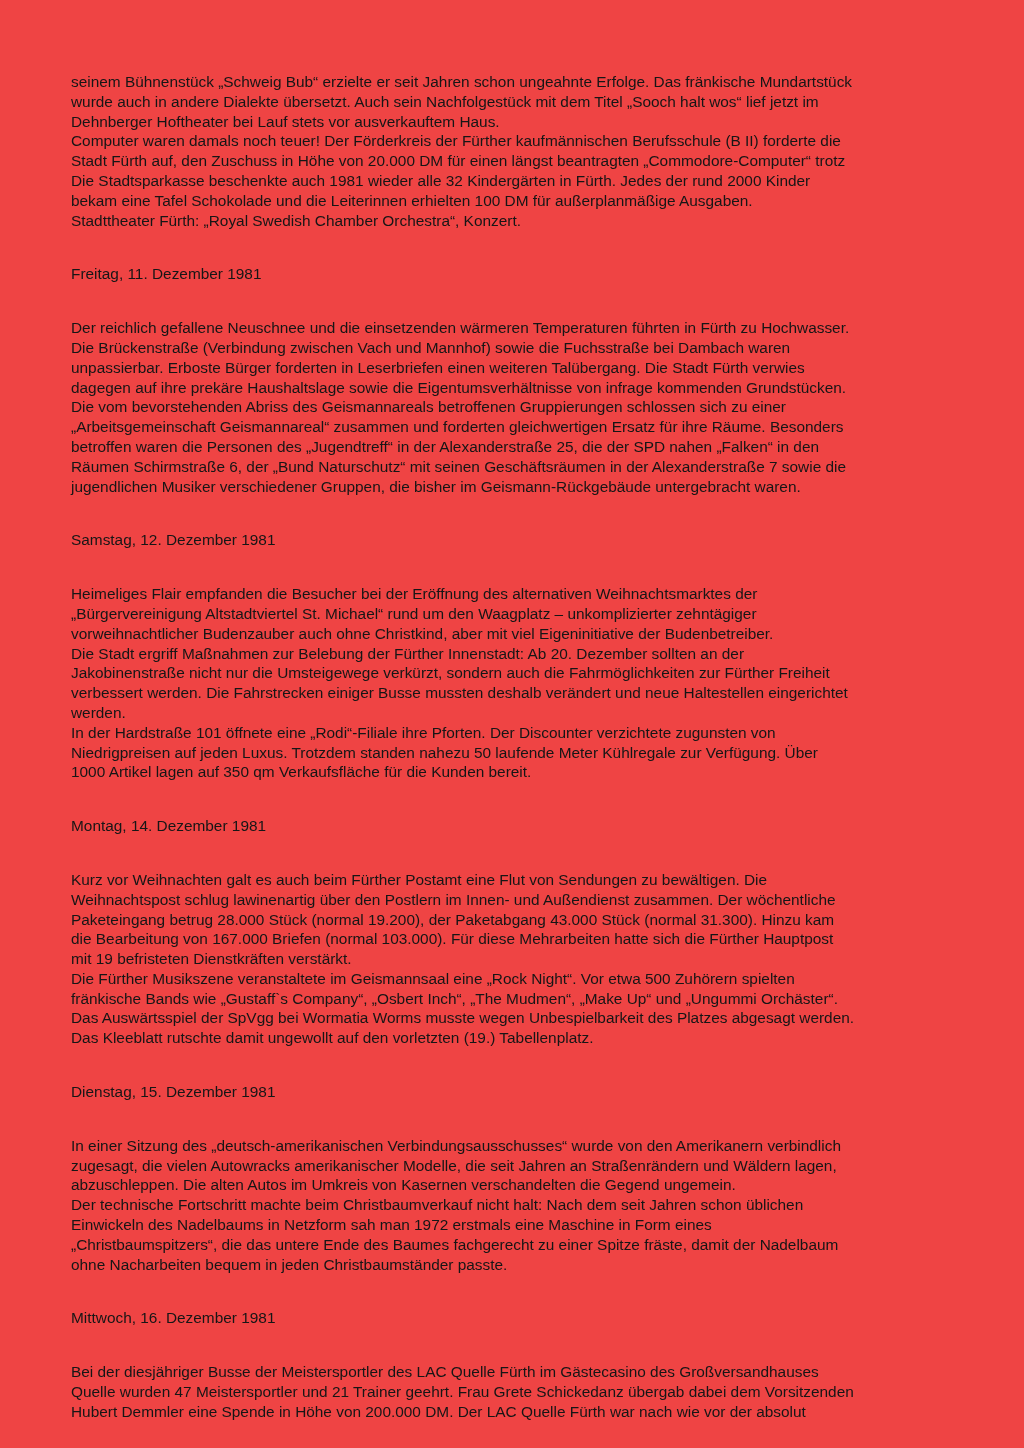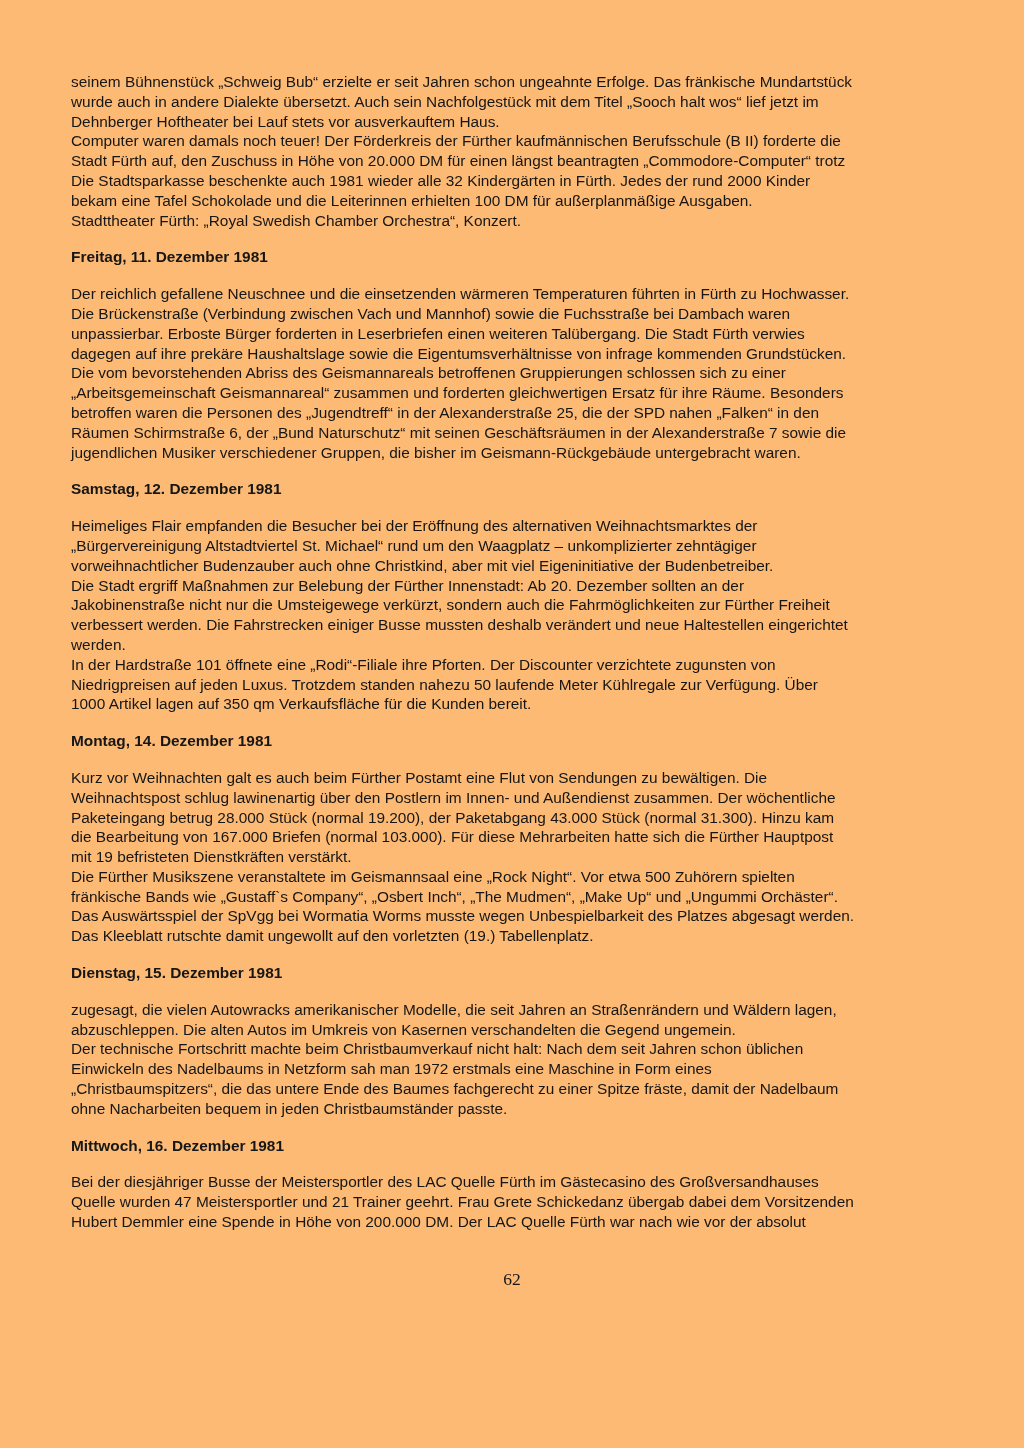--- a/index.html
+++ b/index.html
@@ -4,40 +4,40 @@
 <style>
   html, body {
     margin: 0;
     padding: 0;
     background: #ffffff;
   }
   .page {
     position: relative;
     width: 1024px;
     height: 1448px;
-    background: #fdba74;
+    background: #ef4444;
     overflow: hidden;
   }
   .doc {
     padding: 72px 60px 0 71px;
     font-family: "Liberation Sans", sans-serif;
     font-size: 15.4px;
     line-height: 19.8px;
     color: #161616;
   }
   .doc-section {
     margin: 0;
   }
   .heading {
     font-family: "Liberation Sans", sans-serif;
     font-size: 15.4px;
-    font-weight: bold;
+    font-weight: normal;
     line-height: 19.8px;
     height: 19.8px;
-    margin: 17px 0;
+    margin: 34px 0;
     white-space: pre;
   }
   .line {
     margin: 0;
     height: 19.8px;
     white-space: pre;
   }
   .page-number {
     margin-top: 37px;
     text-align: center;
@@ -94,20 +94,21 @@
         <p class="line">Paketeingang betrug 28.000 Stück (normal 19.200), der Paketabgang 43.000 Stück (normal 31.300). Hinzu kam</p>
         <p class="line">die Bearbeitung von 167.000 Briefen (normal 103.000). Für diese Mehrarbeiten hatte sich die Fürther Hauptpost</p>
         <p class="line">mit 19 befristeten Dienstkräften verstärkt.</p>
         <p class="line">Die Fürther Musikszene veranstaltete im Geismannsaal eine „Rock Night“. Vor etwa 500 Zuhörern spielten</p>
         <p class="line">fränkische Bands wie „Gustaff`s Company“, „Osbert Inch“, „The Mudmen“, „Make Up“ und „Ungummi Orchäster“.</p>
         <p class="line">Das Auswärtsspiel der SpVgg bei Wormatia Worms musste wegen Unbespielbarkeit des Platzes abgesagt werden.</p>
         <p class="line">Das Kleeblatt rutschte damit ungewollt auf den vorletzten (19.) Tabellenplatz.</p>
       </section>
       <section class="doc-section">
     <h2 class="heading">Dienstag, 15. Dezember 1981</h2>
+  <p class="line">In einer Sitzung des „deutsch-amerikanischen Verbindungsausschusses“ wurde von den Amerikanern verbindlich</p>
         <p class="line">zugesagt, die vielen Autowracks amerikanischer Modelle, die seit Jahren an Straßenrändern und Wäldern lagen,</p>
         <p class="line">abzuschleppen. Die alten Autos im Umkreis von Kasernen verschandelten die Gegend ungemein.</p>
         <p class="line">Der technische Fortschritt machte beim Christbaumverkauf nicht halt: Nach dem seit Jahren schon üblichen</p>
         <p class="line">Einwickeln des Nadelbaums in Netzform sah man 1972 erstmals eine Maschine in Form eines</p>
         <p class="line">„Christbaumspitzers“, die das untere Ende des Baumes fachgerecht zu einer Spitze fräste, damit der Nadelbaum</p>
         <p class="line">ohne Nacharbeiten bequem in jeden Christbaumständer passte.</p>
       </section>
       <section class="doc-section">
     <h2 class="heading">Mittwoch, 16. Dezember 1981</h2>
   <p class="line">Bei der diesjähriger Busse der Meistersportler des LAC Quelle Fürth im Gästecasino des Großversandhauses</p>

